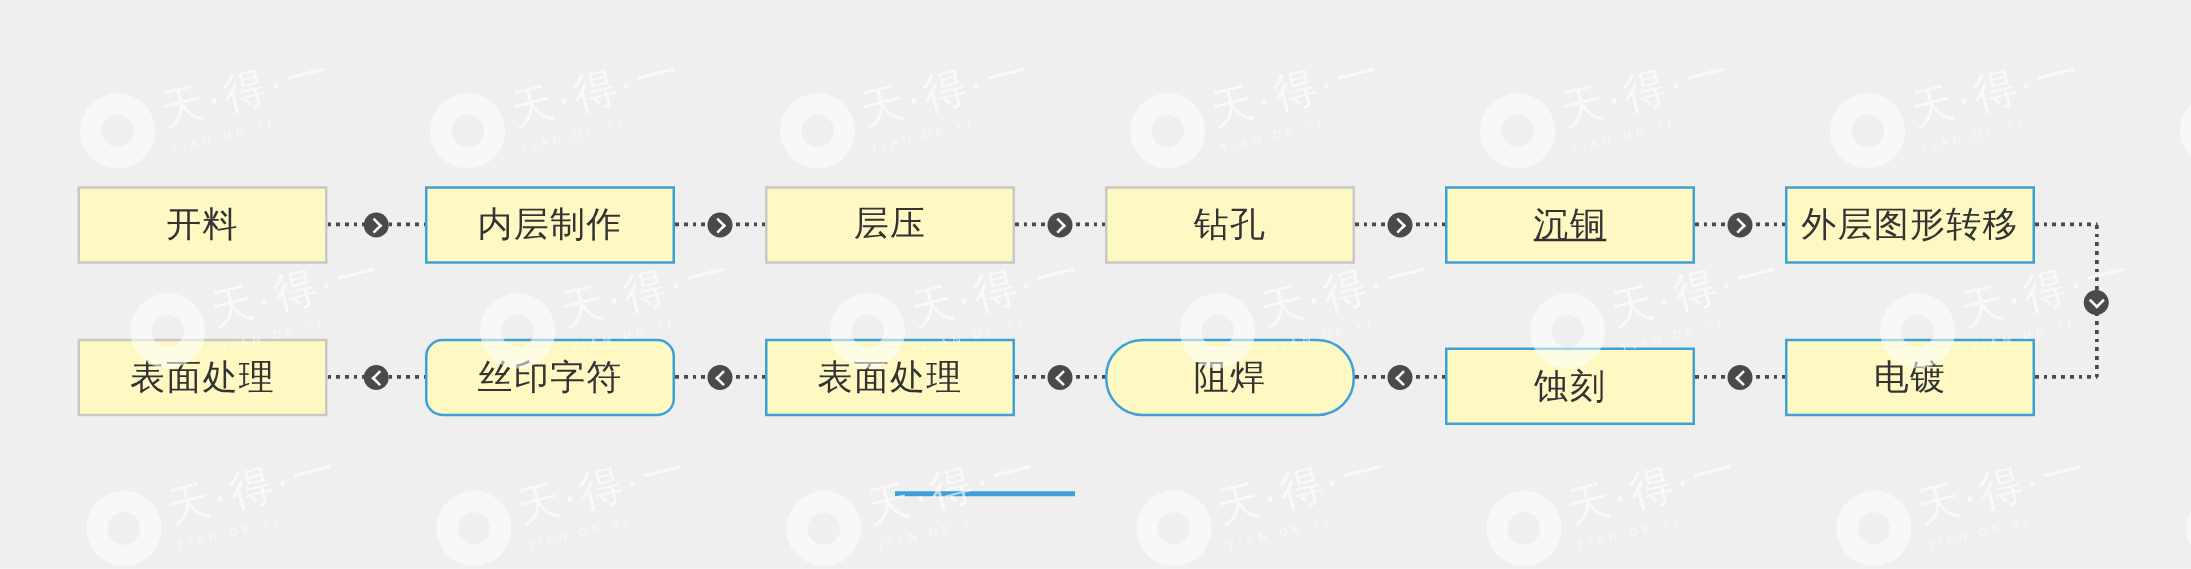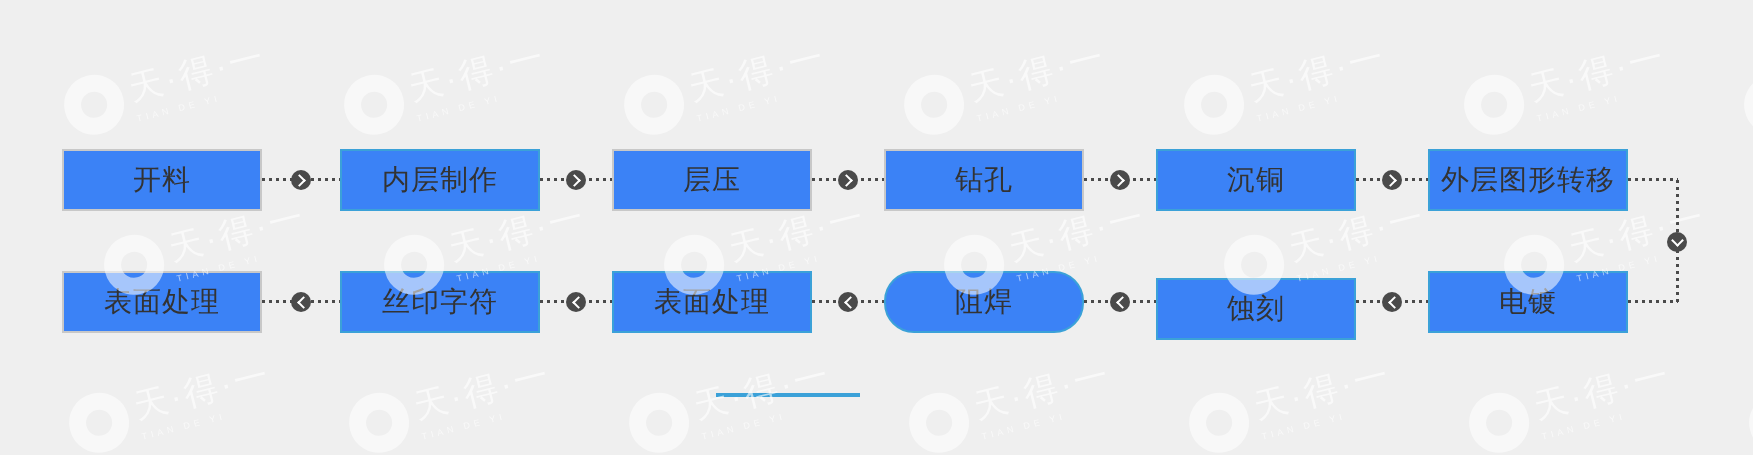--- a/index.html
+++ b/index.html
@@ -16,21 +16,21 @@
     top:46px; left:0; width:100%;
     text-align:center;
     font-size:30px;
     letter-spacing:2px;
     color:#3e3e3e;
   }
   .node{
     position:absolute;
     width:200px; height:62px;
     box-sizing:border-box;
-    background:#3b82f6;
+    background:#fef9c3;
     border:2px solid var(--normal,#c8c8c8);
     text-align:center;
     line-height:58px;
     font-size:28px;
     letter-spacing:1px;
     color:#333333;
     z-index:2;
   }
   .node.hl{ border-color:var(--accent,#3ba1d8); }
   .dots-h{
@@ -117,32 +117,32 @@
       <div class="node" style="left: 612px; top: 149px; font-family: Liberation Serif, serif;">层压</div>
       <div class="dots-h" style="left: 812px; top: 178px; width: 72px;"></div>
       <div class="circ" style="left: 838px; top: 170px;">
         <div class="chev r"></div>
       </div>
       <div class="node" style="left: 884px; top: 149px;">钻孔</div>
       <div class="dots-h" style="left: 1084px; top: 178px; width: 72px;"></div>
       <div class="circ" style="left: 1110px; top: 170px;">
         <div class="chev r"></div>
       </div>
-      <div class="node hl" style="left: 1156px; top: 149px;">沉铜</div>
+      <div class="node hl" style="left: 1156px; top: 149px; text-decoration: underline;">沉铜</div>
       <div class="dots-h" style="left: 1356px; top: 178px; width: 72px;"></div>
       <div class="circ" style="left: 1382px; top: 170px;">
         <div class="chev r"></div>
       </div>
       <div class="node hl" style="left: 1428px; top: 149px;">外层图形转移</div>
       <div class="node" style="left: 62px; top: 271px;">表面处理</div>
       <div class="dots-h" style="left: 262px; top: 300px; width: 78px;"></div>
       <div class="circ" style="left: 291px; top: 292px;">
         <div class="chev l"></div>
       </div>
-      <div class="node hl" style="left: 340px; top: 271px;">丝印字符</div>
+      <div class="node hl" style="left: 340px; top: 271px; border-radius: 14px;">丝印字符</div>
       <div class="dots-h" style="left: 540px; top: 300px; width: 72px;"></div>
       <div class="circ" style="left: 566px; top: 292px;">
         <div class="chev l"></div>
       </div>
       <div class="node hl" style="left: 612px; top: 271px;">表面处理</div>
       <div class="dots-h" style="left: 812px; top: 300px; width: 72px;"></div>
       <div class="circ" style="left: 838px; top: 292px;">
         <div class="chev l"></div>
       </div>
       <div class="node hl" style="left: 884px; top: 271px; border-radius: 30px;">阻焊</div>

